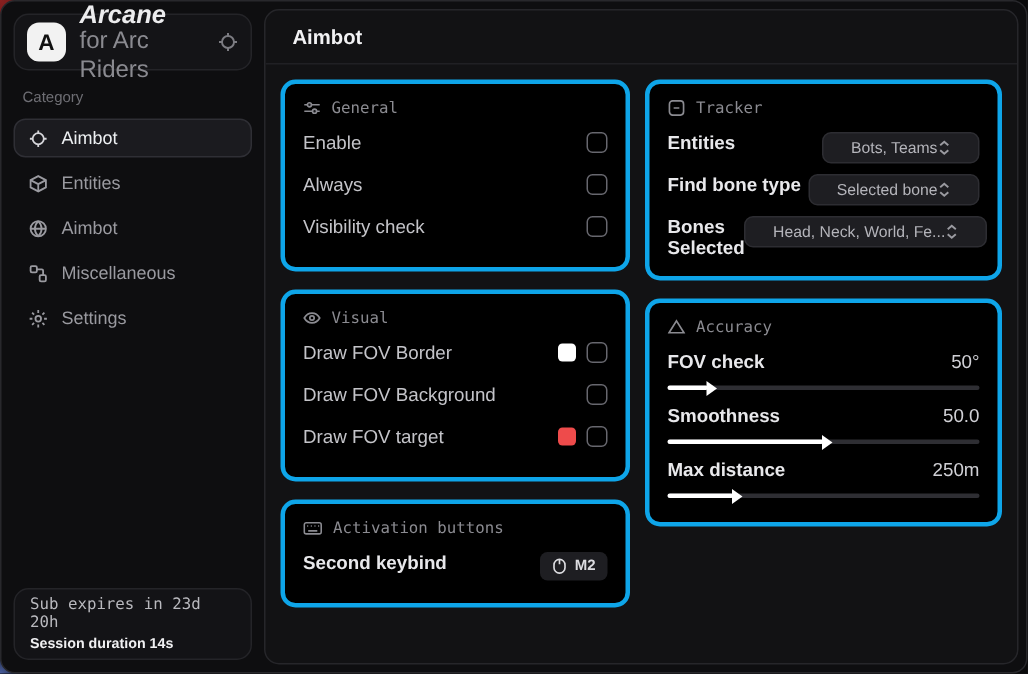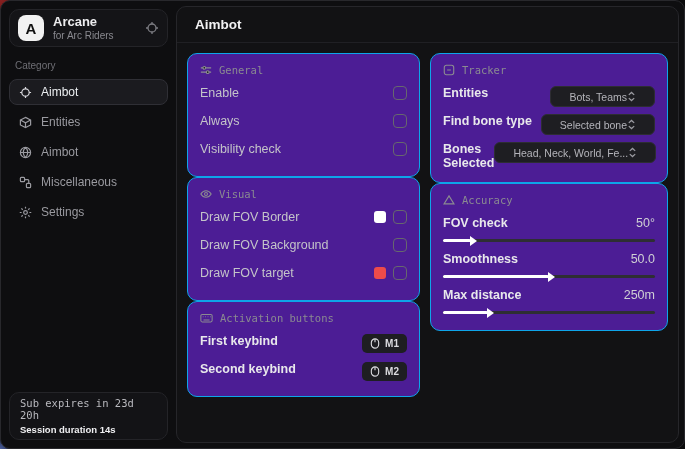--- a/index.html
+++ b/index.html
@@ -25,22 +25,22 @@
     display:flex; align-items:center; gap:9px;
     border:1px solid #242428; background:#141417; border-radius:10px;
     padding:6px 8px; height:38px;
   }
   .logo-box {
     width:26px; height:26px; border-radius:8px; background:#f2f2f2;
     color:#111; font-weight:bold; font-size:15px;
     display:flex; align-items:center; justify-content:center;
   }
   .logo-text { flex:1; line-height:1.15; }
-  .logo-title { color:#ececee; font-size:13px; font-weight:bold; }
-  .logo-sub { color:#8a8a90; font-size:10px; }
+  .logo-title { color:#ececee; font-size:17px; font-weight:bold;font-style:italic; }
+  .logo-sub { color:#8a8a90; font-size:16px; }
   .logo-action { color:#7c7c82; display:flex; }
   .cat-label { color:#6e6e74; font-size:10px; margin:13px 0 8px 6px; }
   .nav-item {
     display:flex; align-items:center; gap:9px;
     height:26px; padding:0 8px; margin-bottom:4px;
     border-radius:8px; border:1px solid transparent;
     color:#9a9aa0; font-size:12px; cursor:default;
   }
   .nav-item.active { background:#1b1b1f; border-color:#2f2f35; color:#eceff1; }
   .nav-item .ic { display:flex; width:14px; justify-content:center; }
@@ -58,22 +58,22 @@
     overflow:hidden;
   }
   .main-header {
     height:36px; display:flex; align-items:center; padding:0 18px;
     border-bottom:1px solid #202024;
   }
   .main-title { color:#f2f2f4; font-size:13.5px; font-weight:bold; }
   .content { display:flex; gap:10px; padding:10px; }
   .col { width:238px; display:flex; flex-direction:column; }
   .card {
-    background:#4c1d95; border:1px solid #0ea5e9; border-radius:10px;
-    padding:10px 12px 12px 12px; 
+    background:#000000; border:3px solid #0ea5e9; border-radius:10px;
+    padding:10px 12px 12px 12px; margin-bottom:12px;
   }
   .card-title {
     display:flex; align-items:center; gap:7px;
     font-family:"DejaVu Sans Mono", monospace;
     color:#8b8b91; font-size:10.5px; margin-bottom:10px;
   }
   .card-title .ic { display:flex; color:#8b8b91; }
   .row {
     display:flex; align-items:flex-start; justify-content:space-between;
     min-height:22px; margin-top:6px;
@@ -260,32 +260,20 @@
           <div class="card-title">
             <span class="ic">
               <svg width="13" height="12" viewBox="0 0 15 12" fill="none" stroke="#8b8b91" stroke-width="1.2">
                 <rect x="1" y="2" width="13" height="8.5" rx="1.5"></rect>
                 <path d="M3.2 4.5h.8M6 4.5h.8M8.8 4.5h.8M11.6 4.5h.8M4 8.2h7"></path>
               </svg>
             </span>
             <span>Activation buttons</span>
           </div>
           <div class="row">
-            <span class="row-label strong">First keybind</span>
-            <span class="key-chip">
-              <span>
-                <svg width="10" height="11" viewBox="0 0 10 12" fill="none" stroke="#dcdce0" stroke-width="1.2">
-                  <rect x="1" y="1" width="8" height="10" rx="4"></rect>
-                    <path d="M5 1v3.5"></path>
-                </svg>
-              </span>
-              <span>M1</span>
-            </span>
-          </div>
-          <div class="row">
             <span class="row-label strong">Second keybind</span>
             <span class="key-chip">
               <span>
                 <svg width="10" height="11" viewBox="0 0 10 12" fill="none" stroke="#dcdce0" stroke-width="1.2">
                   <rect x="1" y="1" width="8" height="10" rx="4"></rect>
                     <path d="M5 1v3.5"></path>
                 </svg>
               </span>
               <span>M2</span>
             </span>

